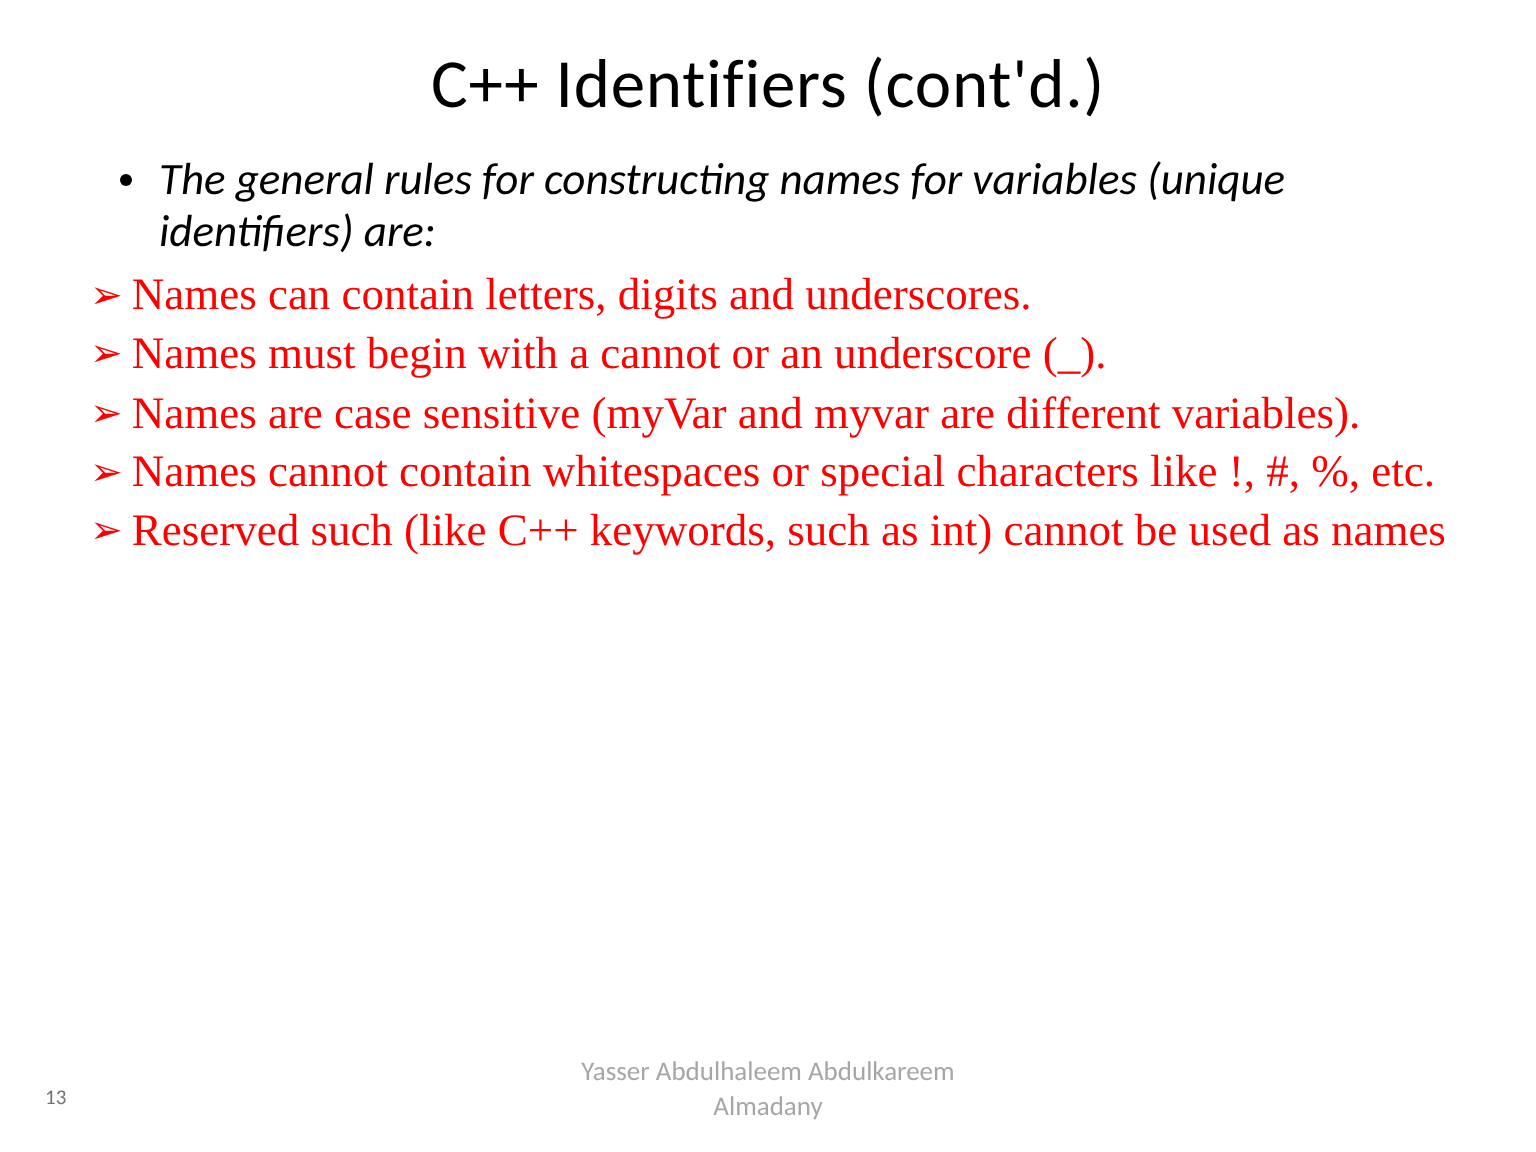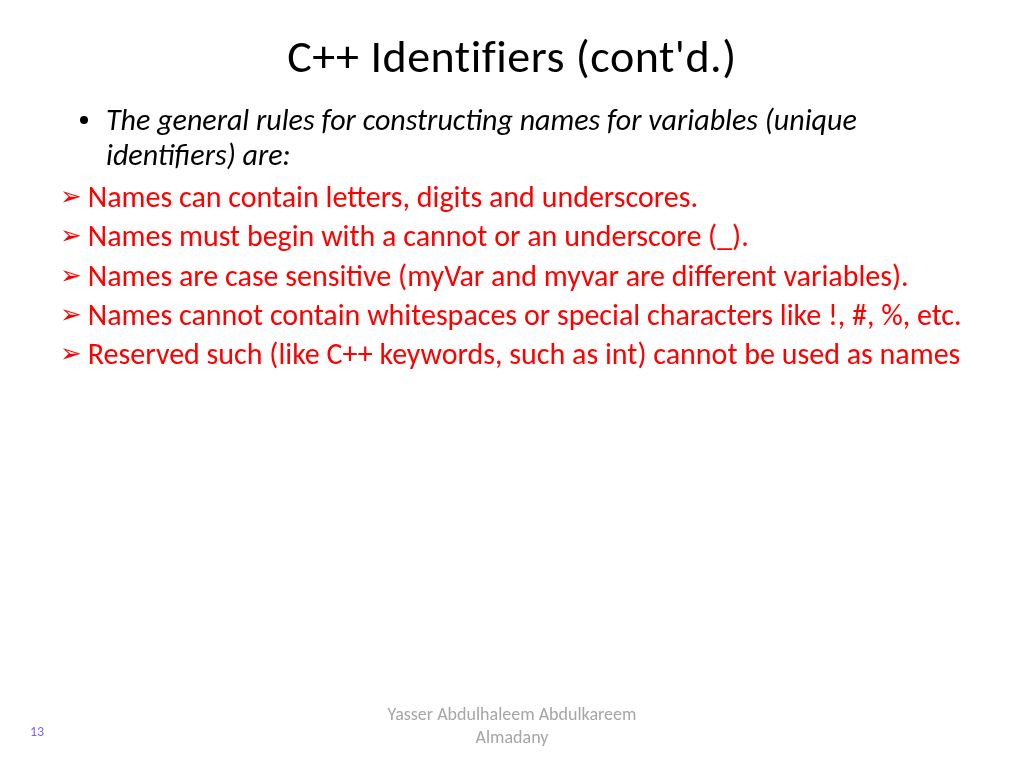--- a/index.html
+++ b/index.html
@@ -5,22 +5,22 @@
   * { margin: 0; padding: 0; box-sizing: border-box; border-radius: 28px; }
   html, body { width: 1024px; height: 768px; background: #fff; font-family: Calibri, Arial, sans-serif; }
   .slide { width: 1024px; height: 768px; position: relative; padding: 28px 60px 0 60px; }
   .title { font-size: 46px; font-weight: 400; text-align: center; color: #000; margin-bottom: 18px; letter-spacing: 0.5px; }
   .content { font-size: 30px; line-height: 1.18; color: #000; }
   .intro { display: flex; align-items: flex-start; margin-bottom: 6px; padding-left: 20px; font-style: italic; }
   .intro .dot { width: 8px; height: 8px; background: #000; border-radius: 50%; margin-top: 14px; margin-right: 18px; flex-shrink: 0; }
   .intro-text { flex: 1; }
   .rule { display: flex; align-items: flex-start; color: #ff0000; margin-bottom: 4px; }
   .rule .arrow { font-size: 26px; margin-right: 6px; margin-top: 2px; flex-shrink: 0; color: #ff0000; }
-  .rule-text { flex: 1; }
-  .footer-num { position: absolute; bottom: 28px; left: 30px; font-size: 14px; color: #8b5cf6; }
+  .rule-text { flex: 1; font-family: Liberation Serif, serif; }
+  .footer-num { position: absolute; bottom: 28px; left: 30px; font-size: 14px; color: #737373; }
   .footer-name { position: absolute; bottom: 20px; left: 0; right: 0; text-align: center; font-size: 18px; color: #a6a6a6; line-height: 1.25; }
 </style>
 </head>
 <body>
 
 <div class="slide">
   <h1 class="title">C++ Identifiers (cont'd.)</h1>
 
   <div class="content">
     <div class="intro">

